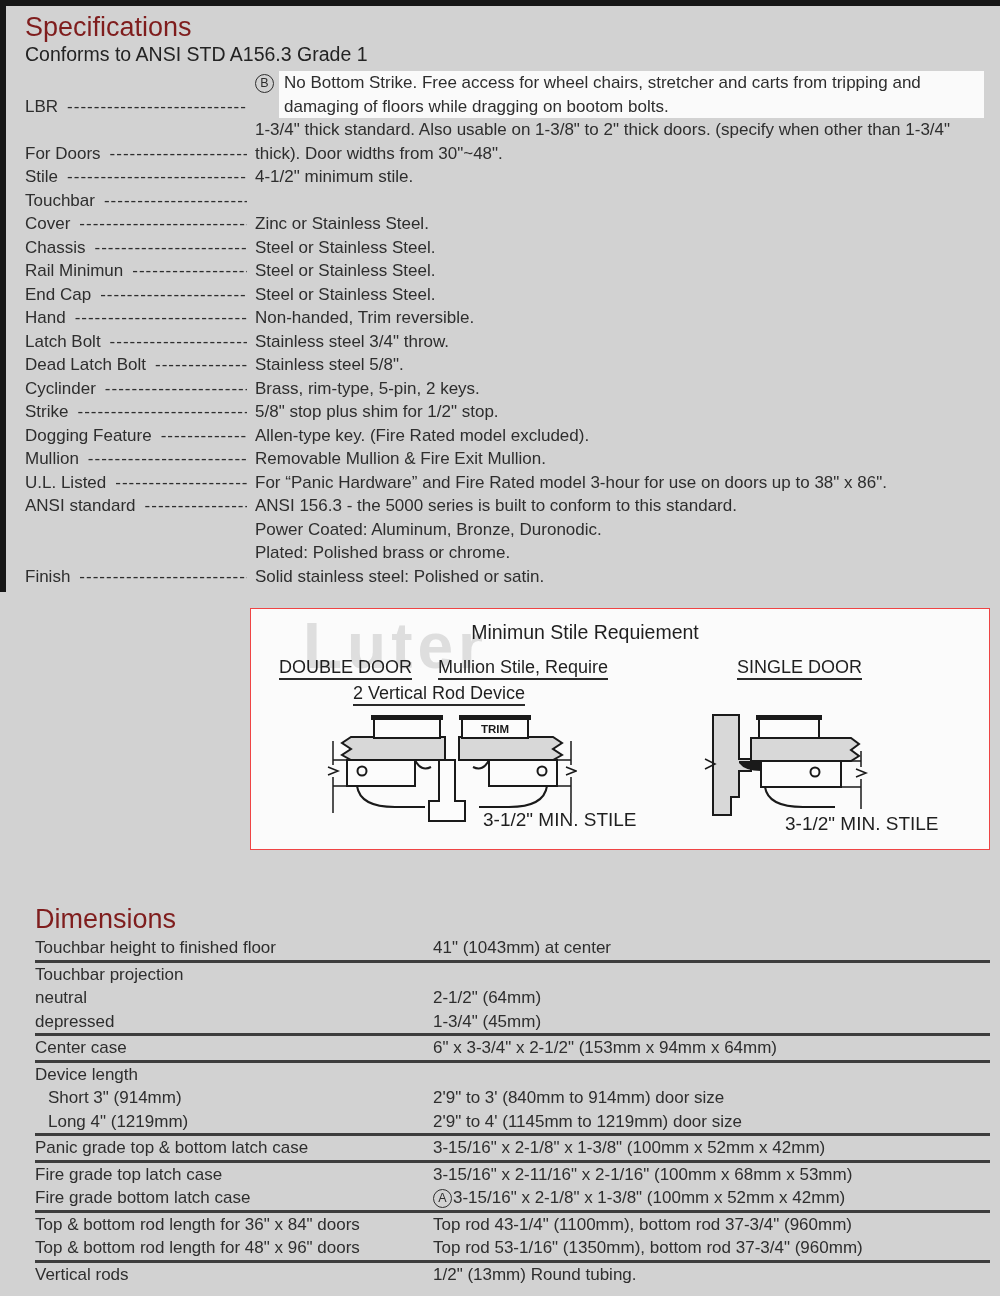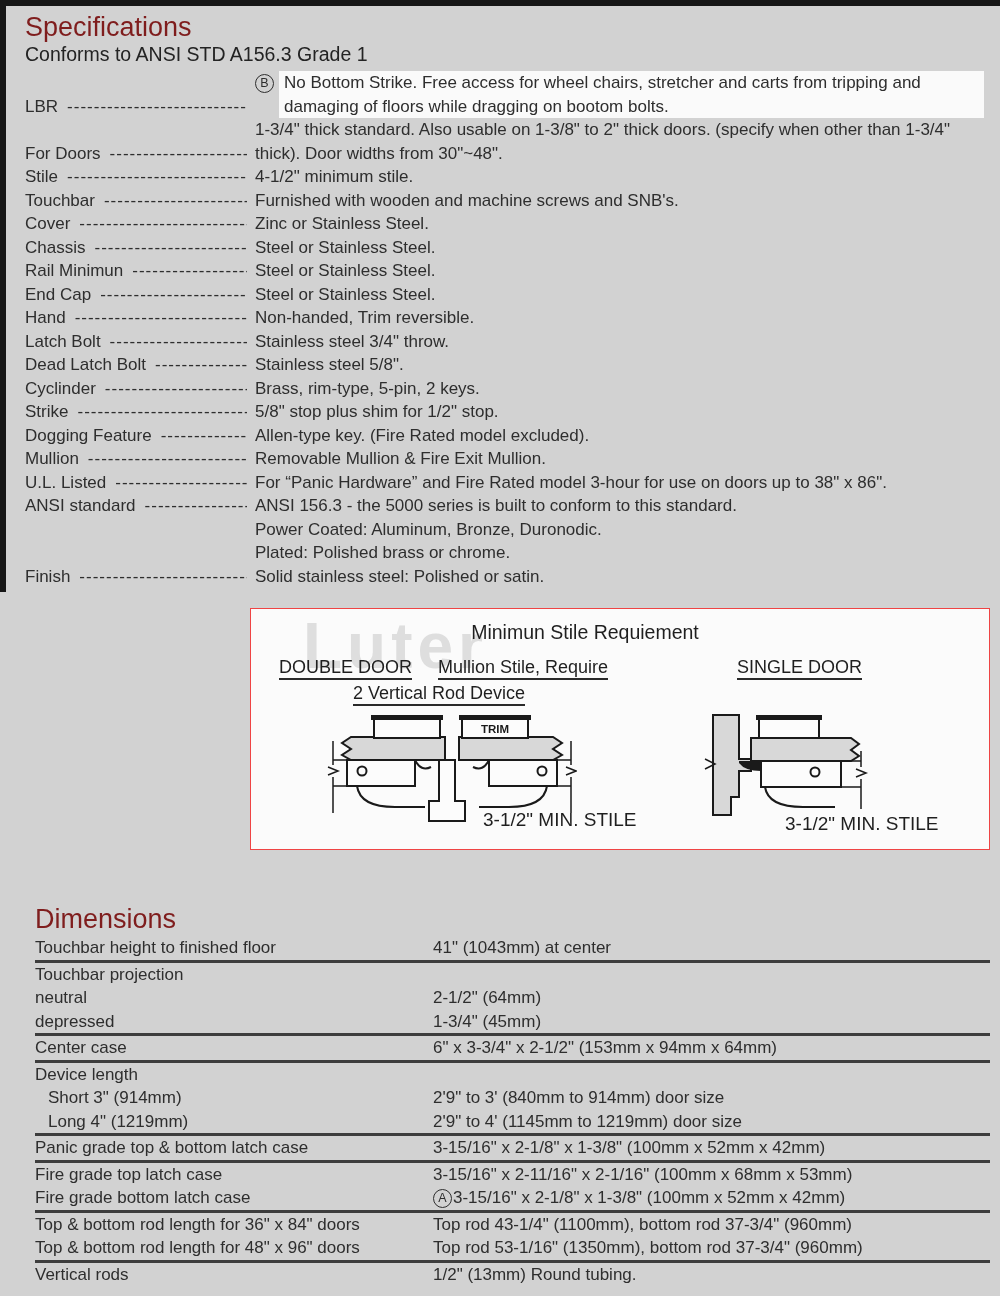--- a/index.html
+++ b/index.html
@@ -87,21 +87,20 @@
       <span class="sname">Stile</span>
       <span class="dashes">------------------------------------------------</span>
     </div>
     <div class="svalue">4-1/2" minimum stile.</div>
   </div>
   <div class="srow">
     <div class="slabel">
       <span class="sname">Touchbar</span>
       <span class="dashes">------------------------------------------------</span>
     </div>
-    <div class="svalue">Furnished with wooden and machine screws and SNB's.</div>
   </div>
   <div class="srow">
     <div class="slabel">
       <span class="sname">Cover</span>
       <span class="dashes">------------------------------------------------</span>
     </div>
     <div class="svalue">Zinc or Stainless Steel.</div>
   </div>
   <div class="srow">
     <div class="slabel">

